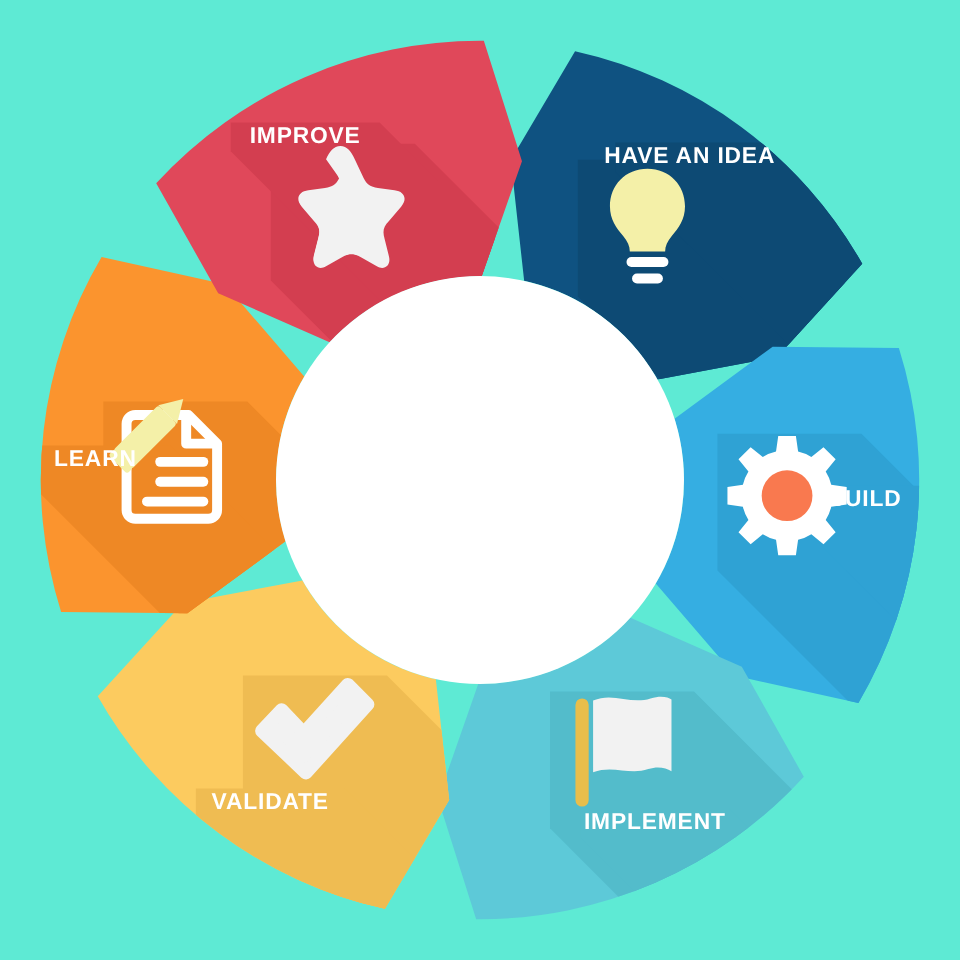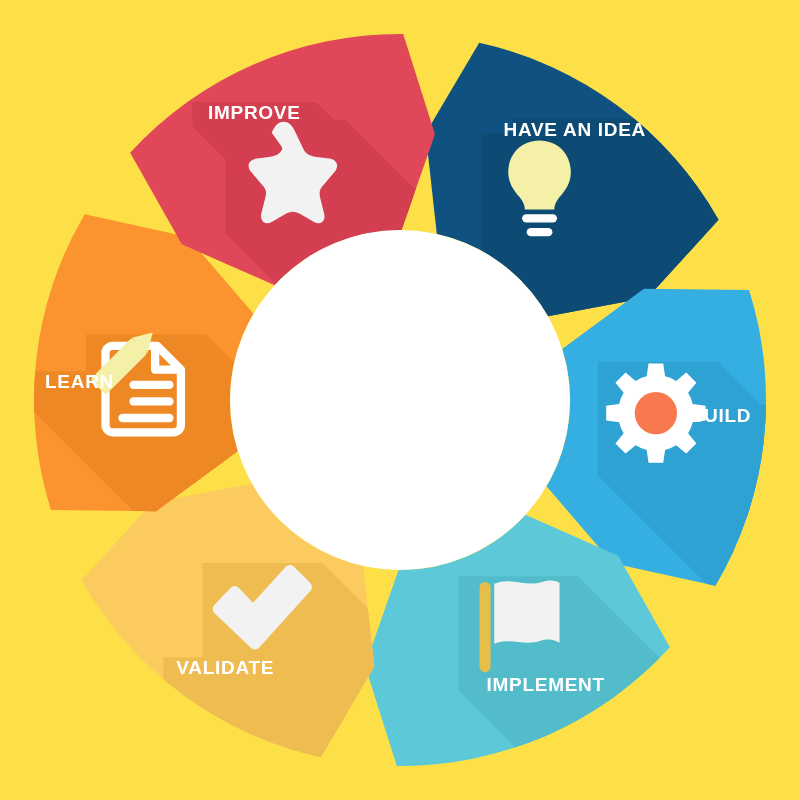--- a/index.html
+++ b/index.html
@@ -10,21 +10,21 @@
   body {
     width: 800px;
     height: 800px;
     font-family: "Liberation Sans", sans-serif;
     overflow: hidden;
   }
   #diagram-root {
     position: relative;
     width: 800px;
     height: 800px;
-    background: #fde047;
+    background: #5eead4;
   }
   #cycle-svg {
     position: absolute;
     left: 0;
     top: 0;
     width: 800px;
     height: 800px;
     display: block;
   }
   .seg-label {

